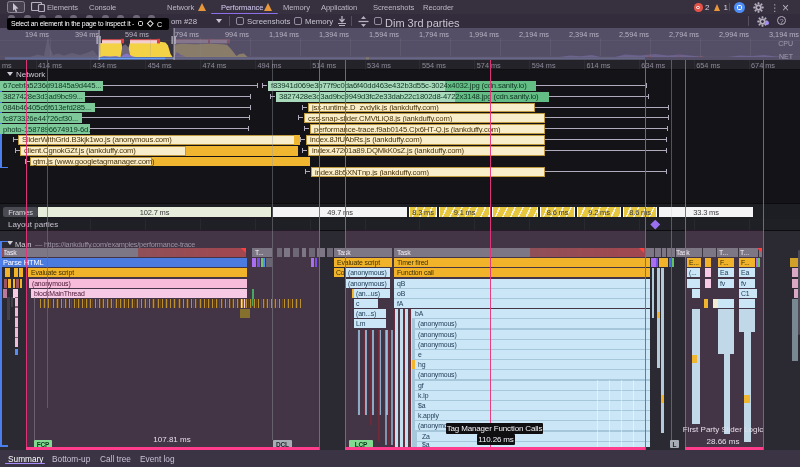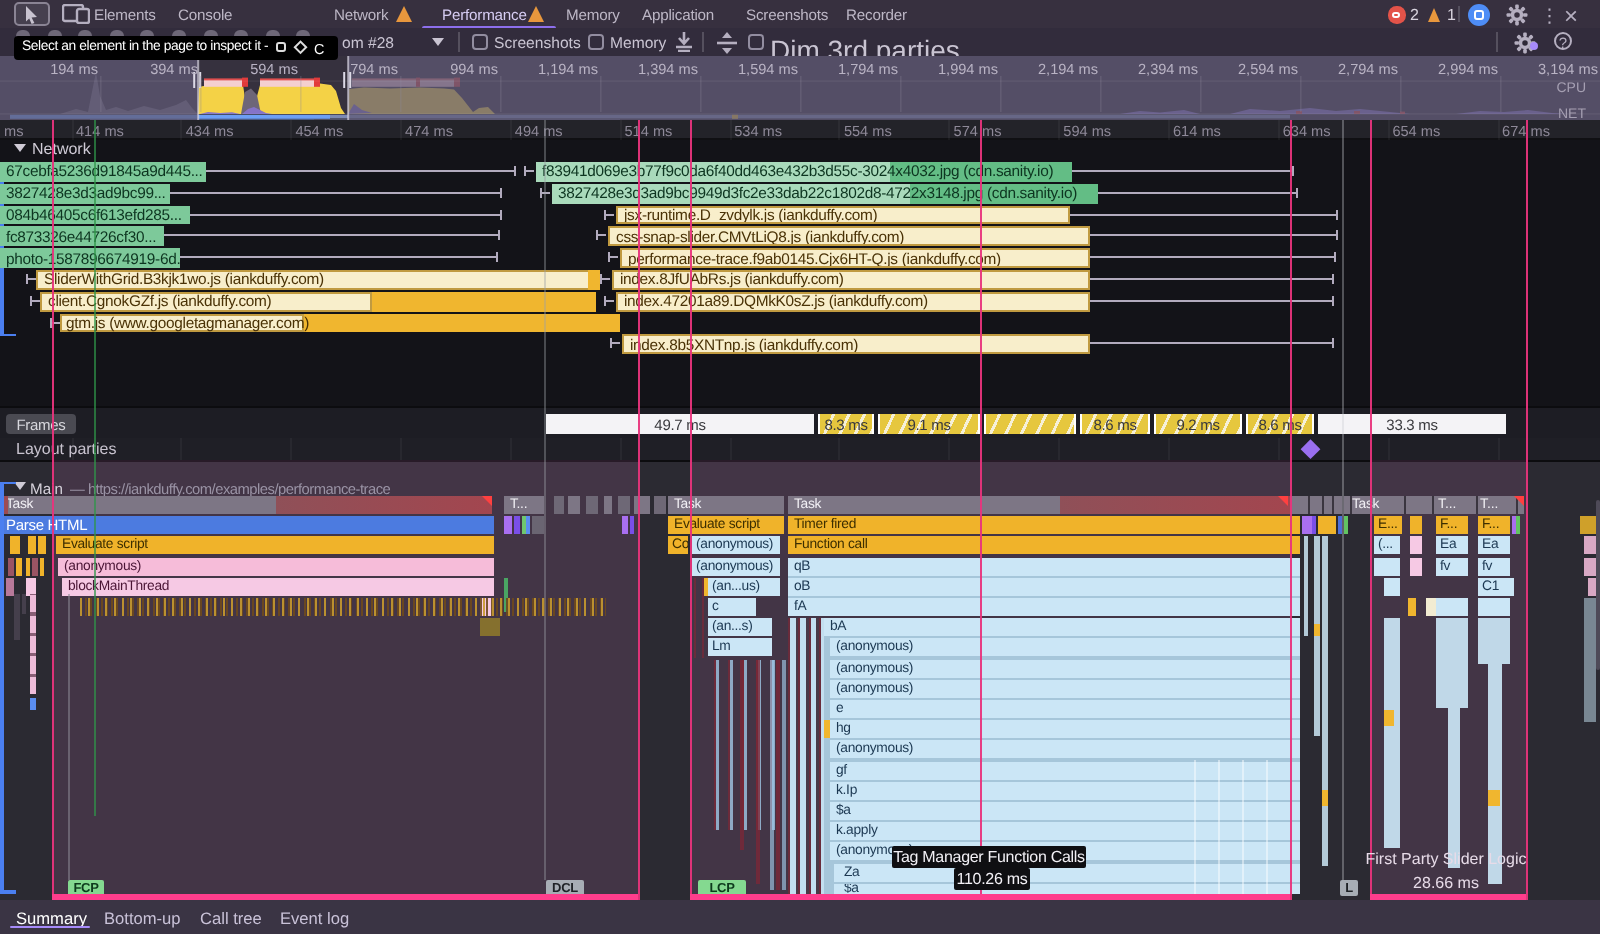--- a/index.html
+++ b/index.html
@@ -74,21 +74,21 @@
       <path d="M5 0 V5 M2.5 3 L5 5.8 L7.5 3" stroke="#b5afc0" stroke-width="1.3" fill="none"></path>
       <path d="M1 7.5 H9 M2 9.5 H8" stroke="#b5afc0" stroke-width="1.2"></path>
     </svg>
 <div style="position:absolute;left:351px;top:16px;width:1px;height:10px;background:#55505e;"></div>
 <svg style="position:absolute;left:358px;top:15.5px" width="11" height="11" viewBox="0 0 11 11">
       <path d="M5.5 0 L8 3 H3 Z" fill="#b5afc0"></path>
       <path d="M5.5 11 L8 8 H3 Z" fill="#b5afc0"></path>
       <line x1="0.5" y1="5.5" x2="10.5" y2="5.5" stroke="#b5afc0" stroke-width="1.3"></line>
     </svg>
 <div style="position:absolute;left:374px;top:17px;width:7.5px;height:7.5px;border:1.2px solid #928da0;border-radius:2px;"></div>
-<div style="position:absolute;left:385px;top:17px;font-size:14px;color:#c9c4d2;white-space:nowrap;">Dim 3rd parties</div>
+<div style="position:absolute;left:385px;top:17px;font-size:11px;color:#c9c4d2;white-space:nowrap;">Dim 3rd parties</div>
 <div style="position:absolute;left:748px;top:16px;width:1px;height:10px;background:#55505e;"></div>
 <svg style="position:absolute;left:757px;top:15.5px" width="11" height="11" viewBox="0 0 12 12">
       <circle cx="6" cy="6" r="3.4" fill="#b5afc0"></circle>
       <g fill="#b5afc0">
         <rect x="5" y="0.3" width="2" height="2.4" rx="0.6"></rect>
         <rect x="5" y="9.3" width="2" height="2.4" rx="0.6"></rect>
         <rect x="0.3" y="5" width="2.4" height="2" rx="0.6"></rect>
         <rect x="9.3" y="5" width="2.4" height="2" rx="0.6"></rect>
         <g transform="rotate(45 6 6)">
           <rect x="5" y="0.3" width="2" height="2.4" rx="0.6"></rect>
@@ -221,21 +221,21 @@
 <div style="position:absolute;left:95px;top:106.6px;width:155px;height:1px;background:#b2abbe;"></div>
 <div style="position:absolute;left:250px;top:104.6px;width:1px;height:5px;background:#b2abbe;"></div>
 <div style="left:0px;top:113.4px;width:82px;height:9.8px;background:#7dc99a;color:#0d3520;font-size:7.7px;display:flex;align-items:center;justify-content:flex-start;padding-left:3px;letter-spacing:-0.15px;position:absolute;overflow:hidden;white-space:nowrap;box-sizing:border-box;">fc873326e44726cf30...</div>
 <div style="position:absolute;left:82px;top:117.4px;width:167px;height:1px;background:#b2abbe;"></div>
 <div style="position:absolute;left:249px;top:115.4px;width:1px;height:5px;background:#b2abbe;"></div>
 <div style="left:0px;top:124.2px;width:90px;height:9.8px;background:#7dc99a;color:#0d3520;font-size:7.7px;display:flex;align-items:center;justify-content:flex-start;padding-left:3px;letter-spacing:-0.15px;position:absolute;overflow:hidden;white-space:nowrap;box-sizing:border-box;">photo-1587896674919-6d...</div>
 <div style="position:absolute;left:90px;top:128.2px;width:158px;height:1px;background:#b2abbe;"></div>
 <div style="position:absolute;left:248px;top:126.2px;width:1px;height:5px;background:#b2abbe;"></div>
 <div style="position:absolute;left:13px;top:137px;width:1px;height:5px;background:#b2abbe;"></div>
 <div style="position:absolute;left:13px;top:139px;width:5px;height:1px;background:#b2abbe;"></div>
-<div style="left:18px;top:135px;width:278px;height:9.8px;background:#f8eecb;color:#4a3206;font-size:7.7px;display:flex;align-items:center;justify-content:flex-start;padding-left:3px;letter-spacing:-0.15px;border:0.5px solid #c09a40;position:absolute;overflow:hidden;white-space:nowrap;box-sizing:border-box;">SliderWithGrid.B3kjk1wo.js (iankduffy.com)</div>
+<div style="left:18px;top:135px;width:278px;height:9.8px;background:#f8eecb;color:#4a3206;font-size:7.7px;display:flex;align-items:center;justify-content:flex-start;padding-left:3px;letter-spacing:-0.15px;border:0.5px solid #c09a40;position:absolute;overflow:hidden;white-space:nowrap;box-sizing:border-box;">SliderWithGrid.B3kjk1wo.js (anonymous.com)</div>
 <div style="left:294px;top:135px;width:6px;height:9.8px;background:#f0b62f;position:absolute;overflow:hidden;white-space:nowrap;box-sizing:border-box;"></div>
 <div style="position:absolute;left:15px;top:147.8px;width:1px;height:5px;background:#b2abbe;"></div>
 <div style="position:absolute;left:15px;top:149.8px;width:5px;height:1px;background:#b2abbe;"></div>
 <div style="left:20px;top:145.8px;width:166px;height:9.8px;background:#f8eecb;color:#4a3206;font-size:7.7px;display:flex;align-items:center;justify-content:flex-start;padding-left:3px;letter-spacing:-0.15px;border:0.5px solid #c09a40;position:absolute;overflow:hidden;white-space:nowrap;box-sizing:border-box;">client.CgnokGZf.js (iankduffy.com)</div>
 <div style="left:186px;top:145.8px;width:112px;height:9.8px;background:#f0b62f;position:absolute;overflow:hidden;white-space:nowrap;box-sizing:border-box;"></div>
 <div style="position:absolute;left:25px;top:158.6px;width:1px;height:5px;background:#b2abbe;"></div>
 <div style="position:absolute;left:25px;top:160.6px;width:5px;height:1px;background:#b2abbe;"></div>
 <div style="left:30px;top:156.6px;width:122px;height:9.8px;background:#f8eecb;border:0.5px solid #c09a40;position:absolute;overflow:hidden;white-space:nowrap;box-sizing:border-box;"></div>
 <div style="left:152px;top:156.6px;width:158px;height:9.8px;background:#f0b62f;position:absolute;overflow:hidden;white-space:nowrap;box-sizing:border-box;"></div>
 <div style="left:30px;top:156.6px;width:280px;height:9.8px;background:transparent;color:#4a3206;font-size:7.7px;display:flex;align-items:center;justify-content:flex-start;padding-left:3px;letter-spacing:-0.15px;position:absolute;overflow:hidden;white-space:nowrap;box-sizing:border-box;">gtm.js (www.googletagmanager.com)</div>
@@ -278,20 +278,21 @@
 <div style="left:308px;top:145.8px;width:237px;height:9.8px;background:#f8eecb;color:#4a3206;font-size:7.7px;display:flex;align-items:center;justify-content:flex-start;padding-left:3px;letter-spacing:-0.15px;border:0.5px solid #c09a40;position:absolute;overflow:hidden;white-space:nowrap;box-sizing:border-box;">index.47201a89.DQMkK0sZ.js (iankduffy.com)</div>
 <div style="position:absolute;left:545px;top:149.8px;width:121px;height:1px;background:#b2abbe;"></div>
 <div style="position:absolute;left:666px;top:147.8px;width:1px;height:5px;background:#b2abbe;"></div>
 <div style="position:absolute;left:305px;top:169.4px;width:1px;height:5px;background:#b2abbe;"></div>
 <div style="position:absolute;left:305px;top:171.4px;width:5px;height:1px;background:#b2abbe;"></div>
 <div style="left:311px;top:167.4px;width:234px;height:9.8px;background:#f8eecb;color:#4a3206;font-size:7.7px;display:flex;align-items:center;justify-content:flex-start;padding-left:3px;letter-spacing:-0.15px;border:0.5px solid #c09a40;position:absolute;overflow:hidden;white-space:nowrap;box-sizing:border-box;">index.8b5XNTnp.js (iankduffy.com)</div>
 <div style="position:absolute;left:545px;top:171.4px;width:121px;height:1px;background:#b2abbe;"></div>
 <div style="position:absolute;left:666px;top:169.4px;width:1px;height:5px;background:#b2abbe;"></div>
 <div style="position:absolute;left:0;top:203px;width:800px;height:16px;background:#1D1D24;border-top:1px solid #0c0c0f;"></div>
 <div style="left:3px;top:207px;width:35px;height:10px;background:#4a4a52;color:#d8d8de;font-size:7.5px;display:flex;align-items:center;justify-content:center;padding-left:3px;letter-spacing:-0.15px;border-radius:2px;text-align:center;padding-left:0;position:absolute;overflow:hidden;white-space:nowrap;box-sizing:border-box;">Frames</div>
+<div style="left:38px;top:207px;width:233px;height:10px;background:#e7eedb;color:#39393d;font-size:7.5px;display:flex;align-items:center;justify-content:center;padding-left:3px;letter-spacing:-0.15px;text-align:center;padding-left:0;position:absolute;overflow:hidden;white-space:nowrap;box-sizing:border-box;">102.7 ms</div>
 <div style="left:273px;top:207px;width:134px;height:10px;background:#f4f3f6;color:#39393d;font-size:7.5px;display:flex;align-items:center;justify-content:center;padding-left:3px;letter-spacing:-0.15px;text-align:center;padding-left:0;position:absolute;overflow:hidden;white-space:nowrap;box-sizing:border-box;">49.7 ms</div>
 <div style="left:409px;top:207px;width:28px;height:10px;background:repeating-linear-gradient(115deg,#e6c73e 0 5.5px,#f6f0d8 5.5px 7px);color:#39393d;font-size:7.5px;display:flex;align-items:center;justify-content:center;padding-left:3px;letter-spacing:-0.15px;text-align:center;padding-left:0;border-left:1.5px solid #fff;border-right:1.5px solid #fff;position:absolute;overflow:hidden;white-space:nowrap;box-sizing:border-box;">8.3 ms</div>
 <div style="left:439px;top:207px;width:51px;height:10px;background:repeating-linear-gradient(115deg,#e6c73e 0 5.5px,#f6f0d8 5.5px 7px);color:#39393d;font-size:7.5px;display:flex;align-items:center;justify-content:center;padding-left:3px;letter-spacing:-0.15px;text-align:center;padding-left:0;border-left:1.5px solid #fff;border-right:1.5px solid #fff;position:absolute;overflow:hidden;white-space:nowrap;box-sizing:border-box;">9.1 ms</div>
 <div style="left:492px;top:207px;width:46px;height:10px;background:repeating-linear-gradient(115deg,#e6c73e 0 5.5px,#f6f0d8 5.5px 7px);text-align:center;padding-left:0;border-left:1.5px solid #fff;border-right:1.5px solid #fff;position:absolute;overflow:hidden;white-space:nowrap;box-sizing:border-box;"></div>
 <div style="left:540px;top:207px;width:35px;height:10px;background:repeating-linear-gradient(115deg,#e6c73e 0 5.5px,#f6f0d8 5.5px 7px);color:#39393d;font-size:7.5px;display:flex;align-items:center;justify-content:center;padding-left:3px;letter-spacing:-0.15px;text-align:center;padding-left:0;border-left:1.5px solid #fff;border-right:1.5px solid #fff;position:absolute;overflow:hidden;white-space:nowrap;box-sizing:border-box;">8.6 ms</div>
 <div style="left:577px;top:207px;width:44px;height:10px;background:repeating-linear-gradient(115deg,#e6c73e 0 5.5px,#f6f0d8 5.5px 7px);color:#39393d;font-size:7.5px;display:flex;align-items:center;justify-content:center;padding-left:3px;letter-spacing:-0.15px;text-align:center;padding-left:0;border-left:1.5px solid #fff;border-right:1.5px solid #fff;position:absolute;overflow:hidden;white-space:nowrap;box-sizing:border-box;">9.2 ms</div>
 <div style="left:623px;top:207px;width:34px;height:10px;background:repeating-linear-gradient(115deg,#e6c73e 0 5.5px,#f6f0d8 5.5px 7px);color:#39393d;font-size:7.5px;display:flex;align-items:center;justify-content:center;padding-left:3px;letter-spacing:-0.15px;text-align:center;padding-left:0;border-left:1.5px solid #fff;border-right:1.5px solid #fff;position:absolute;overflow:hidden;white-space:nowrap;box-sizing:border-box;">8.6 ms</div>
 <div style="left:659px;top:207px;width:94px;height:10px;background:#f4f3f6;color:#39393d;font-size:7.5px;display:flex;align-items:center;justify-content:center;padding-left:3px;letter-spacing:-0.15px;text-align:center;padding-left:0;position:absolute;overflow:hidden;white-space:nowrap;box-sizing:border-box;">33.3 ms</div>
 <div style="position:absolute;left:8px;top:219.5px;font-size:8px;color:#c8c3cf;white-space:nowrap;">Layout parties</div>
 <div style="position:absolute;left:652px;top:221px;width:6.5px;height:6.5px;background:#9a6ff0;transform:rotate(45deg);"></div>
@@ -462,20 +463,21 @@
 <div style="position:absolute;left:25.5px;top:60px;width:1.3px;height:390px;background:#e8347c;opacity:0.95;"></div>
 <div style="position:absolute;left:318.5px;top:60px;width:1.3px;height:390px;background:#e8347c;opacity:0.95;"></div>
 <div style="position:absolute;left:344.5px;top:60px;width:1.3px;height:390px;background:#e8347c;opacity:0.95;"></div>
 <div style="position:absolute;left:490px;top:60px;width:1.3px;height:390px;background:#e8347c;opacity:0.95;"></div>
 <div style="position:absolute;left:644.5px;top:60px;width:1.3px;height:390px;background:#e8347c;opacity:0.95;"></div>
 <div style="position:absolute;left:684.5px;top:60px;width:1.3px;height:390px;background:#e8347c;opacity:0.95;"></div>
 <div style="position:absolute;left:763px;top:60px;width:1.3px;height:390px;background:#e8347c;opacity:0.95;"></div>
 <div style="position:absolute;left:25.5px;top:446.6px;width:293.0px;height:3.4px;background:#ff3d8c;"></div>
 <div style="position:absolute;left:344.5px;top:446.6px;width:300.0px;height:3.4px;background:#ff3d8c;"></div>
 <div style="position:absolute;left:684.5px;top:446.6px;width:78.5px;height:3.4px;background:#ff3d8c;"></div>
+<div style="position:absolute;left:22px;top:434.5px;width:300px;text-align:center;font-size:8px;color:#e7dbe8;white-space:nowrap;">107.81 ms</div>
 <div style="left:446px;top:423px;width:97px;height:11px;background:#0f0f12;color:#f2f0f5;font-size:8px;display:flex;align-items:center;justify-content:center;padding-left:3px;letter-spacing:-0.15px;text-align:center;padding-left:0;border-radius:1px;position:absolute;overflow:hidden;white-space:nowrap;box-sizing:border-box;">Tag Manager Function Calls</div>
 <div style="left:477px;top:434px;width:38px;height:11px;background:#0f0f12;color:#f2f0f5;font-size:8px;display:flex;align-items:center;justify-content:center;padding-left:3px;letter-spacing:-0.15px;text-align:center;padding-left:0;border-radius:1px;position:absolute;overflow:hidden;white-space:nowrap;box-sizing:border-box;">110.26 ms</div>
 <div style="position:absolute;left:573px;top:424.5px;width:300px;text-align:center;font-size:8px;color:#e7dbe8;white-space:nowrap;">First Party Slider Logic</div>
 <div style="position:absolute;left:573px;top:436.5px;width:300px;text-align:center;font-size:8px;color:#e7dbe8;white-space:nowrap;">28.66 ms</div>
 <div style="position:absolute;left:0;top:450px;width:800px;height:17px;background:#3A3444;"></div>
 <div style="position:absolute;left:8px;top:454px;font-size:8.3px;color:#ffffff;white-space:nowrap;">Summary</div>
 <div style="position:absolute;left:5px;top:462.7px;width:40px;height:1.6px;background:#a78bfa;border-radius:1px;"></div>
 <div style="position:absolute;left:52px;top:454px;font-size:8.3px;color:#c9c2d8;white-space:nowrap;">Bottom-up</div>
 <div style="position:absolute;left:100px;top:454px;font-size:8.3px;color:#c9c2d8;white-space:nowrap;">Call tree</div>
 <div style="position:absolute;left:140px;top:454px;font-size:8.3px;color:#c9c2d8;white-space:nowrap;">Event log</div>

